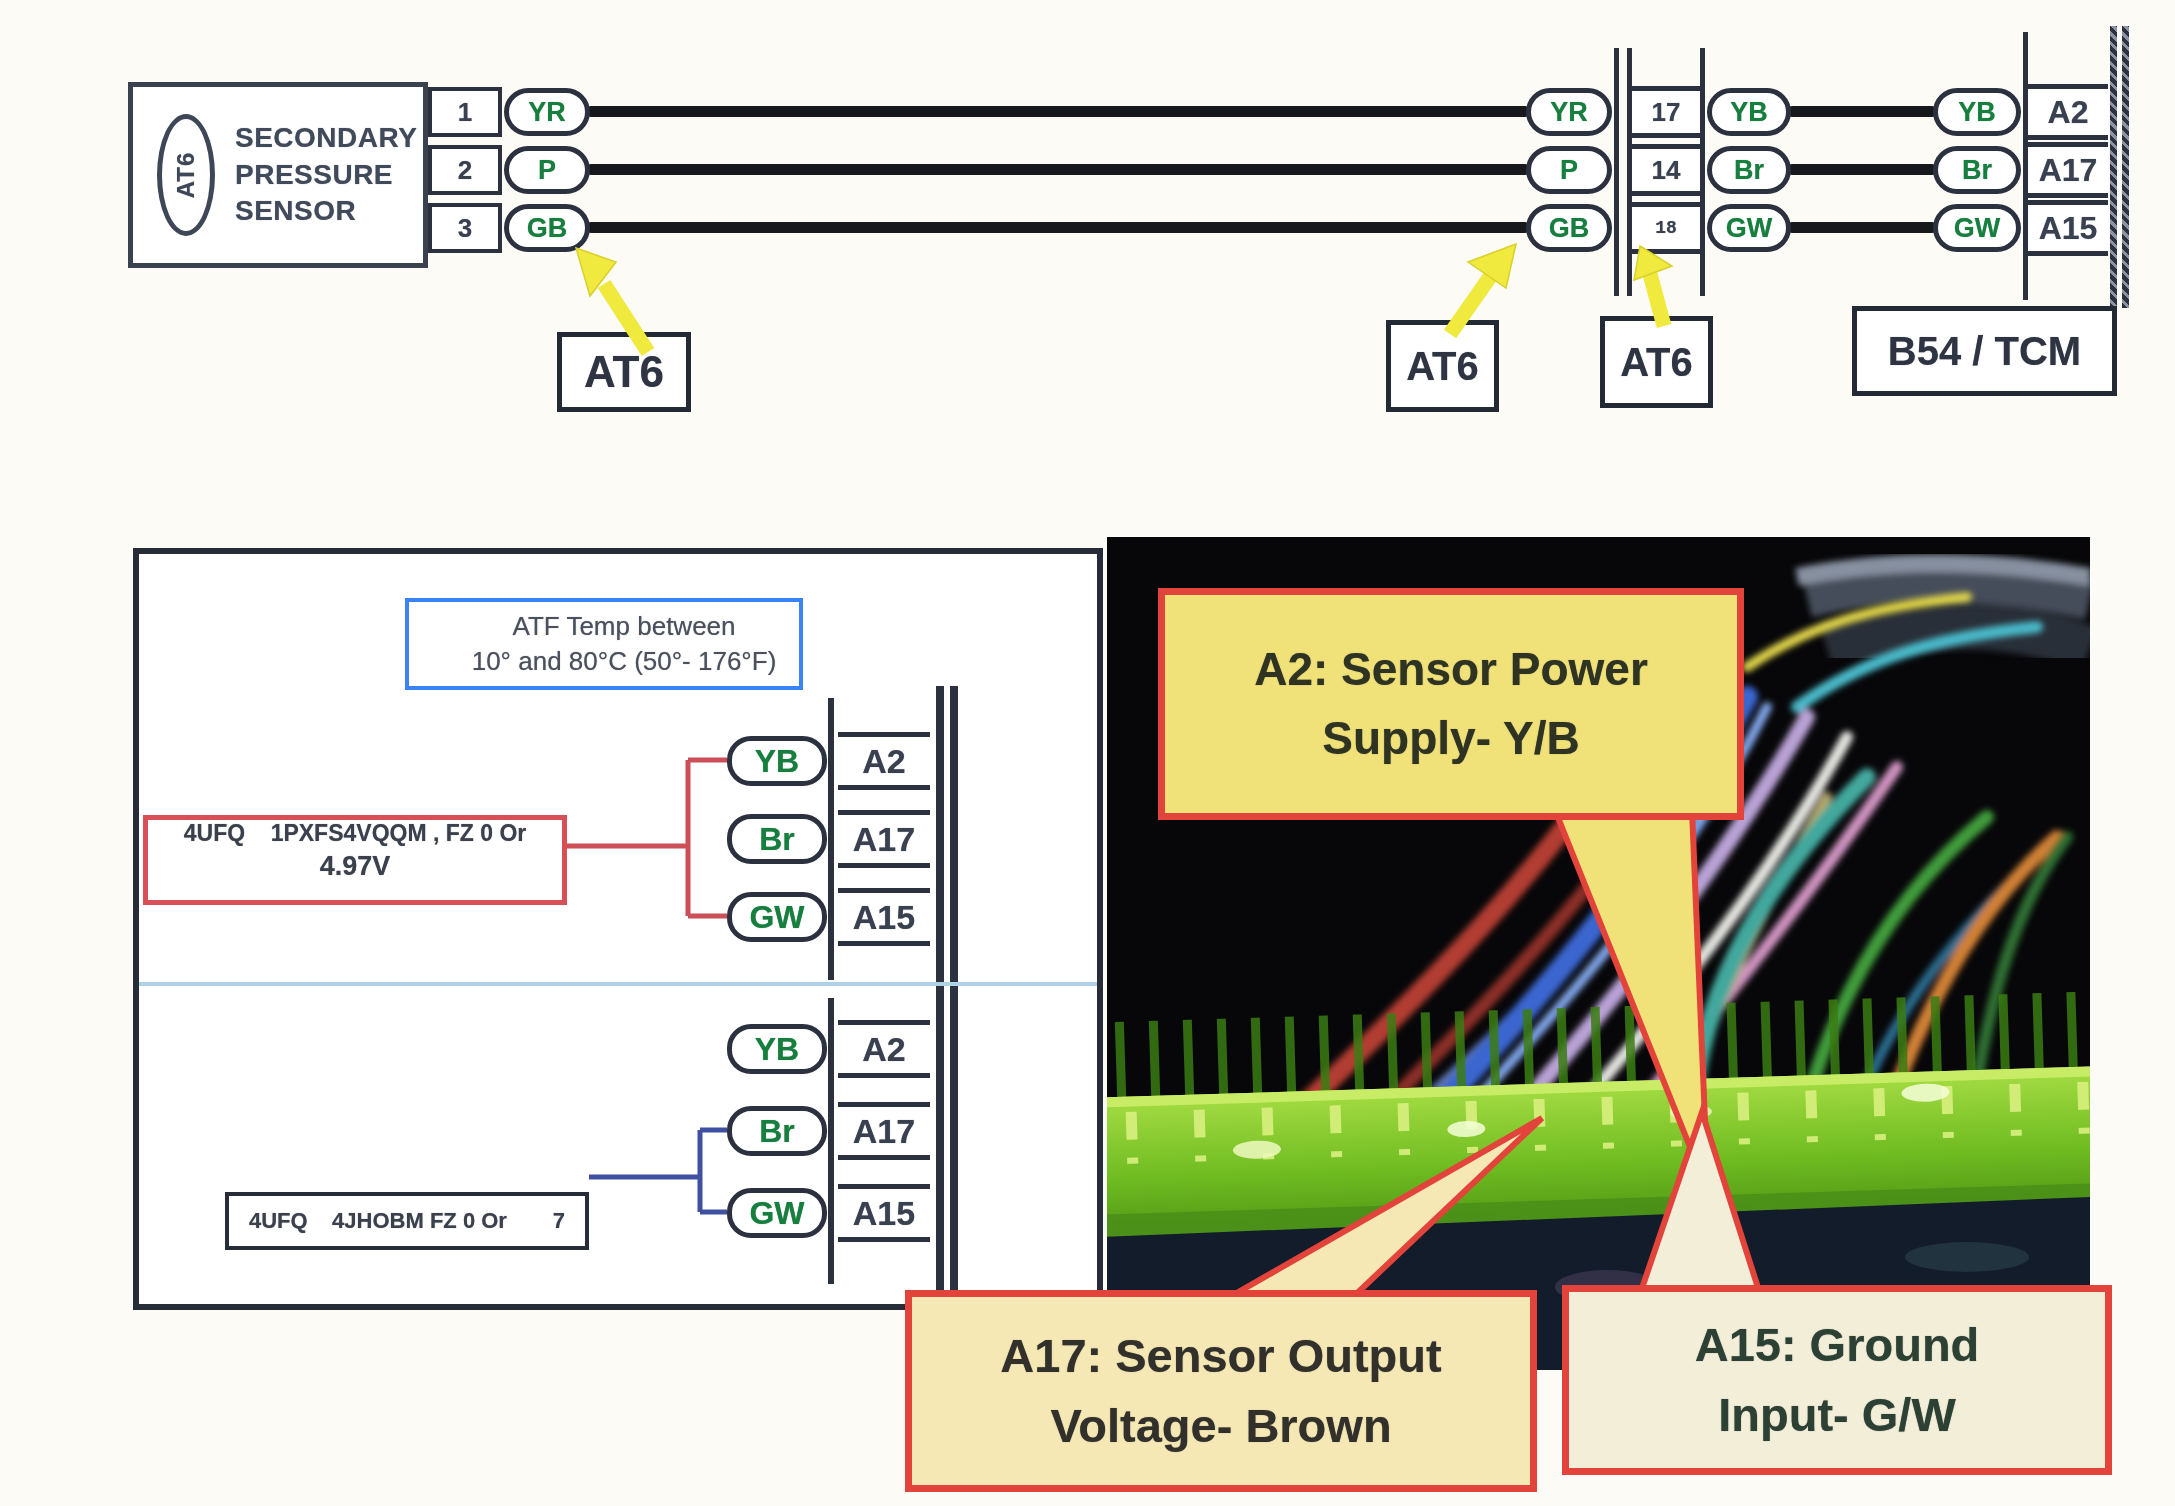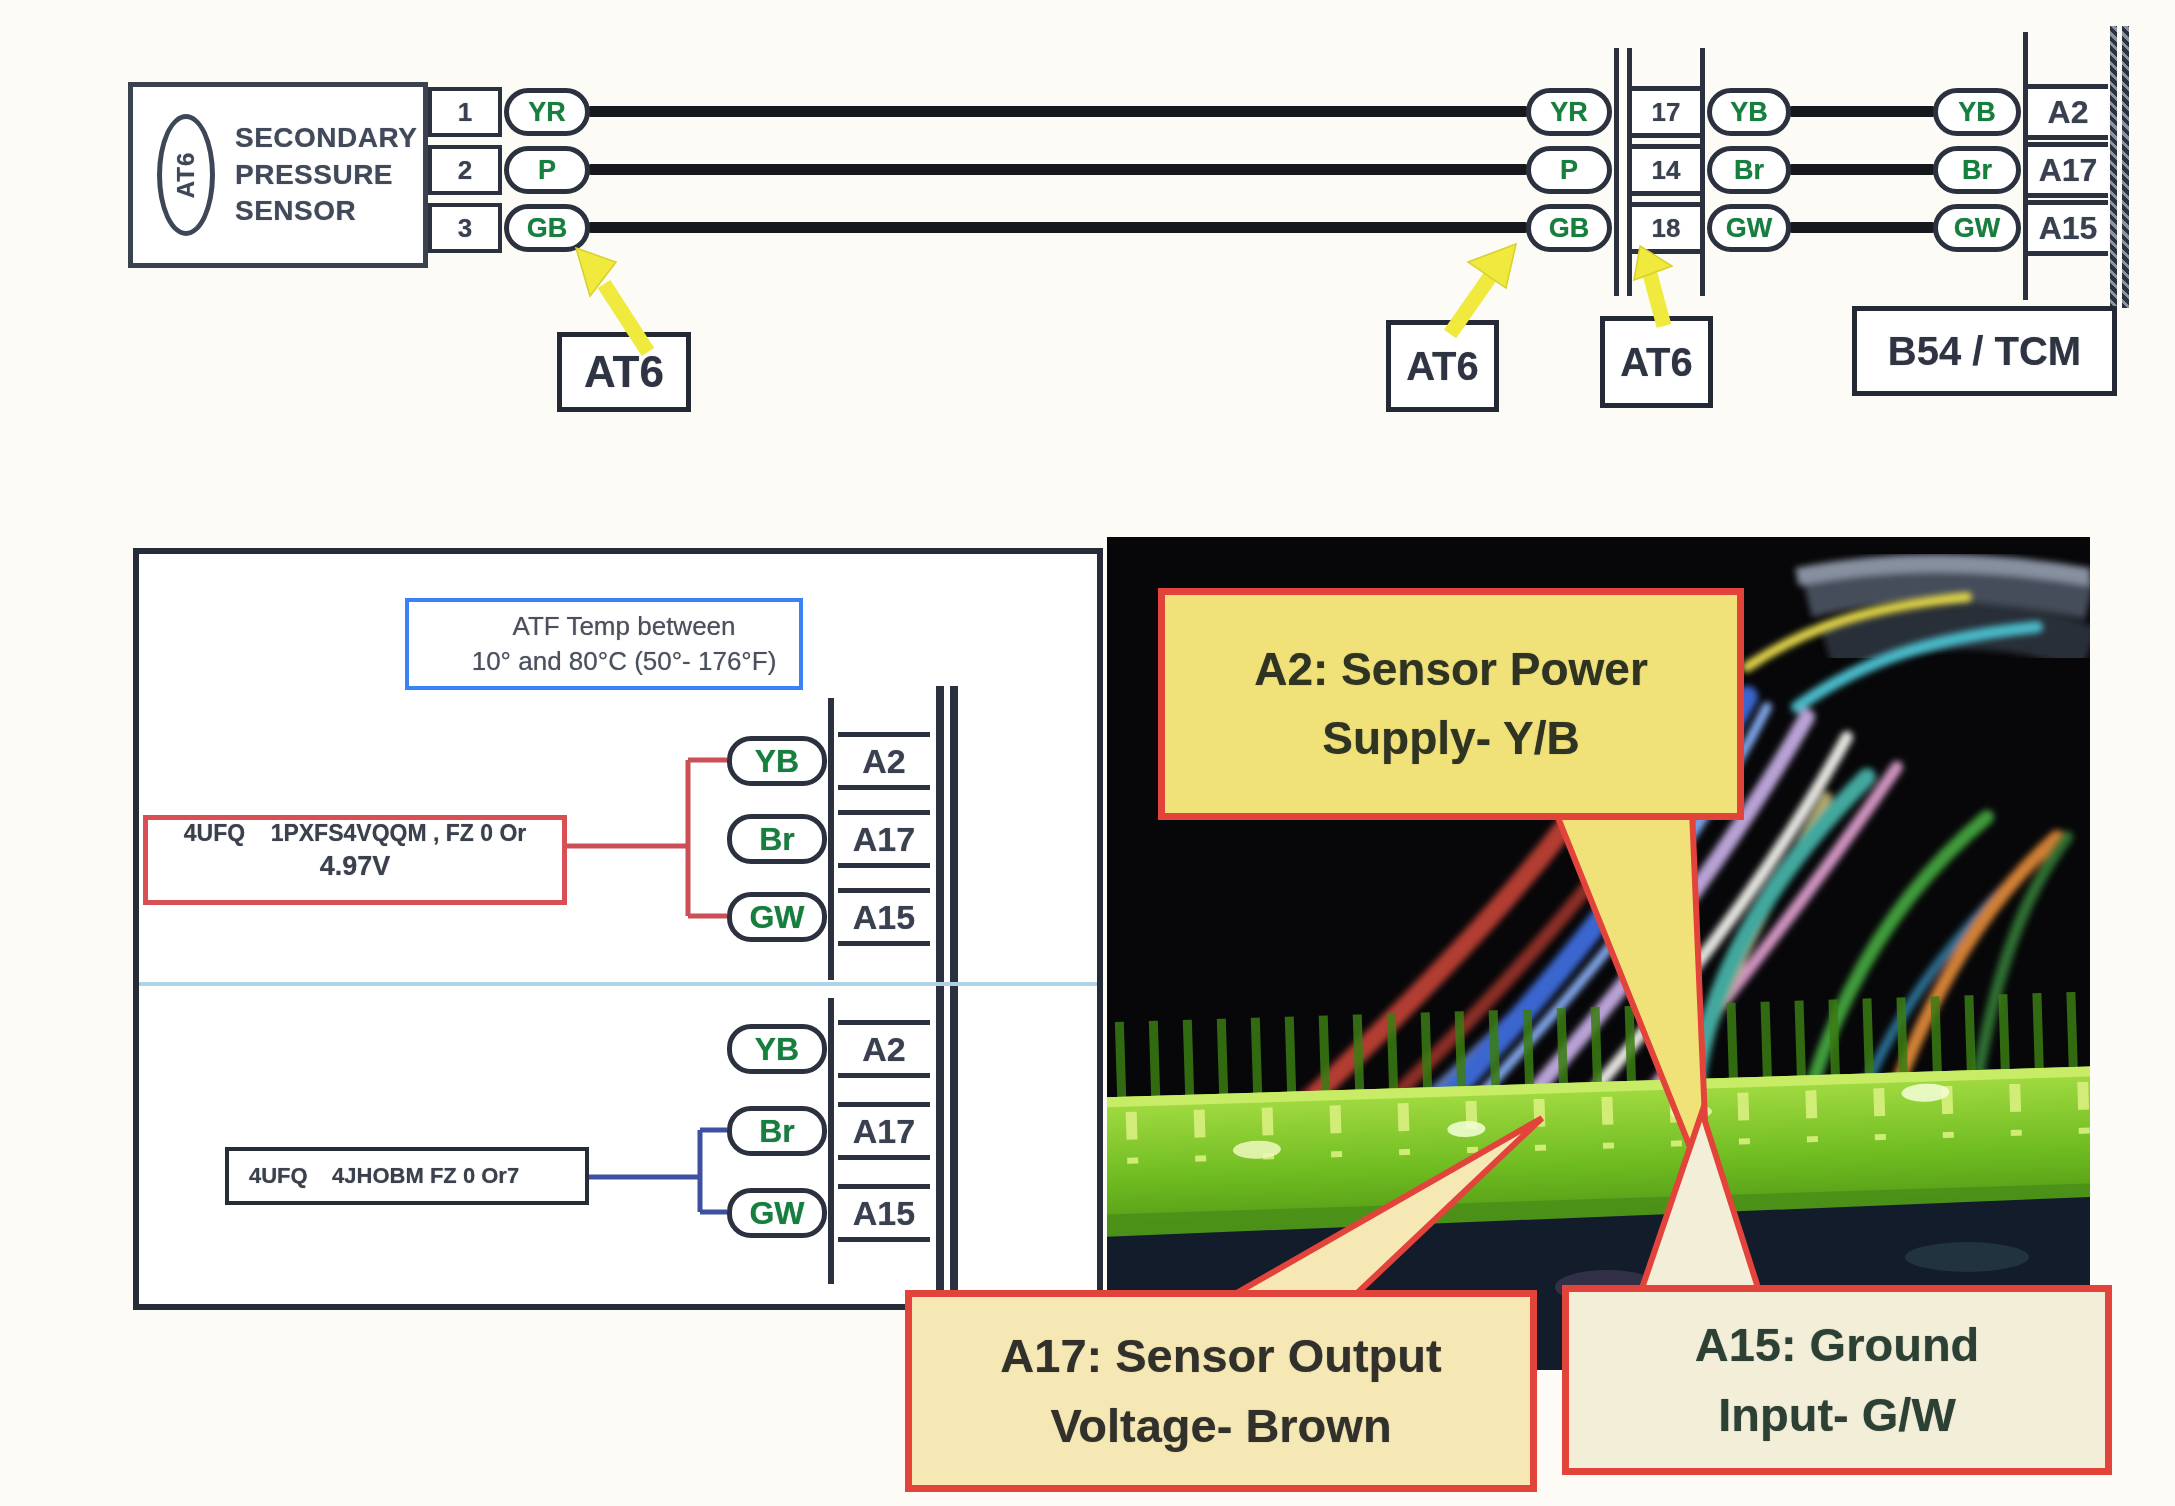--- a/index.html
+++ b/index.html
@@ -44,22 +44,22 @@
            background:#fff; border:6px solid #262c38; z-index:1; }
   .note-box { position:absolute; left:405px; top:598px; width:398px; height:92px;
               background:#fff; border:4px solid #3b82f6; display:flex; flex-direction:column;
               align-items:center; justify-content:center; font-size:26px; color:#4a505c;
               z-index:2; line-height:1.35;padding-left:40px; }
   .test-box { position:absolute; display:flex; flex-direction:column; align-items:center;
               justify-content:flex-start; background:#fff; z-index:2; color:#3a404c; }
   .test-box.red  { left:143px; top:815px; width:424px; height:90px; border:5px solid #d85056; }
   .test-box.red .t1 { font-size:23px; font-weight:bold; }
   .test-box.red .t2 { font-size:27px; font-weight:bold; margin-top:4px; }
-  .test-box.black { left:225px; top:1147px; width:364px; height:58px; border:4px solid #262c38;
-                    flex-direction:row; justify-content:flex-start; padding:0 20px;
+  .test-box.black { left:225px; top:1192px; width:364px; height:58px; border:4px solid #262c38;
+                    flex-direction:row; justify-content:space-between; padding:0 20px;
                     font-size:22px; font-weight:bold; }
   .divider { position:absolute; left:139px; top:982px; width:958px; height:4px;
              background:#aed2e6; z-index:2; }
   .preserve { white-space:pre; }
 
   
   .photo { position:absolute; left:1107px; top:537px; width:983px; height:833px; z-index:1; }
   .callout { position:absolute; border:7px solid #e2433a; display:flex; flex-direction:column;
              align-items:center; justify-content:center; text-align:center; font-weight:bold;
              z-index:6; line-height:1.5; }
@@ -125,21 +125,21 @@
     <div class="vline" style="left:1614px;top:48px;width:5px;height:248px;"></div>
     <div class="vline" style="left:1627px;top:48px;width:5px;height:248px;"></div>
     <div class="vline" style="left:1700px;top:48px;width:5px;height:248px;"></div>
 
     <div class="acell" style="left:1632px;top:86px;width:68px;height:52px;font-size:26px;">
         <span>17</span>
       </div>
     <div class="acell" style="left:1632px;top:144px;width:68px;height:52px;font-size:26px;">
         <span>14</span>
       </div>
-    <div class="acell" style="left:1632px;top:202px;width:68px;height:52px;font-size:26px;">
+    <div class="acell" style="left:1632px;top:202px;width:68px;height:52px;font-size:18px;font-family:Liberation Mono, monospace;">
         <span>18</span>
       </div>
 
     <div class="bullet" style="left:1707px;top:88px;width:84px;height:48px;">
         <span>YB</span>
       </div>
     <div class="bullet" style="left:1707px;top:146px;width:84px;height:48px;">
         <span>Br</span>
       </div>
     <div class="bullet" style="left:1707px;top:204px;width:84px;height:48px;">

